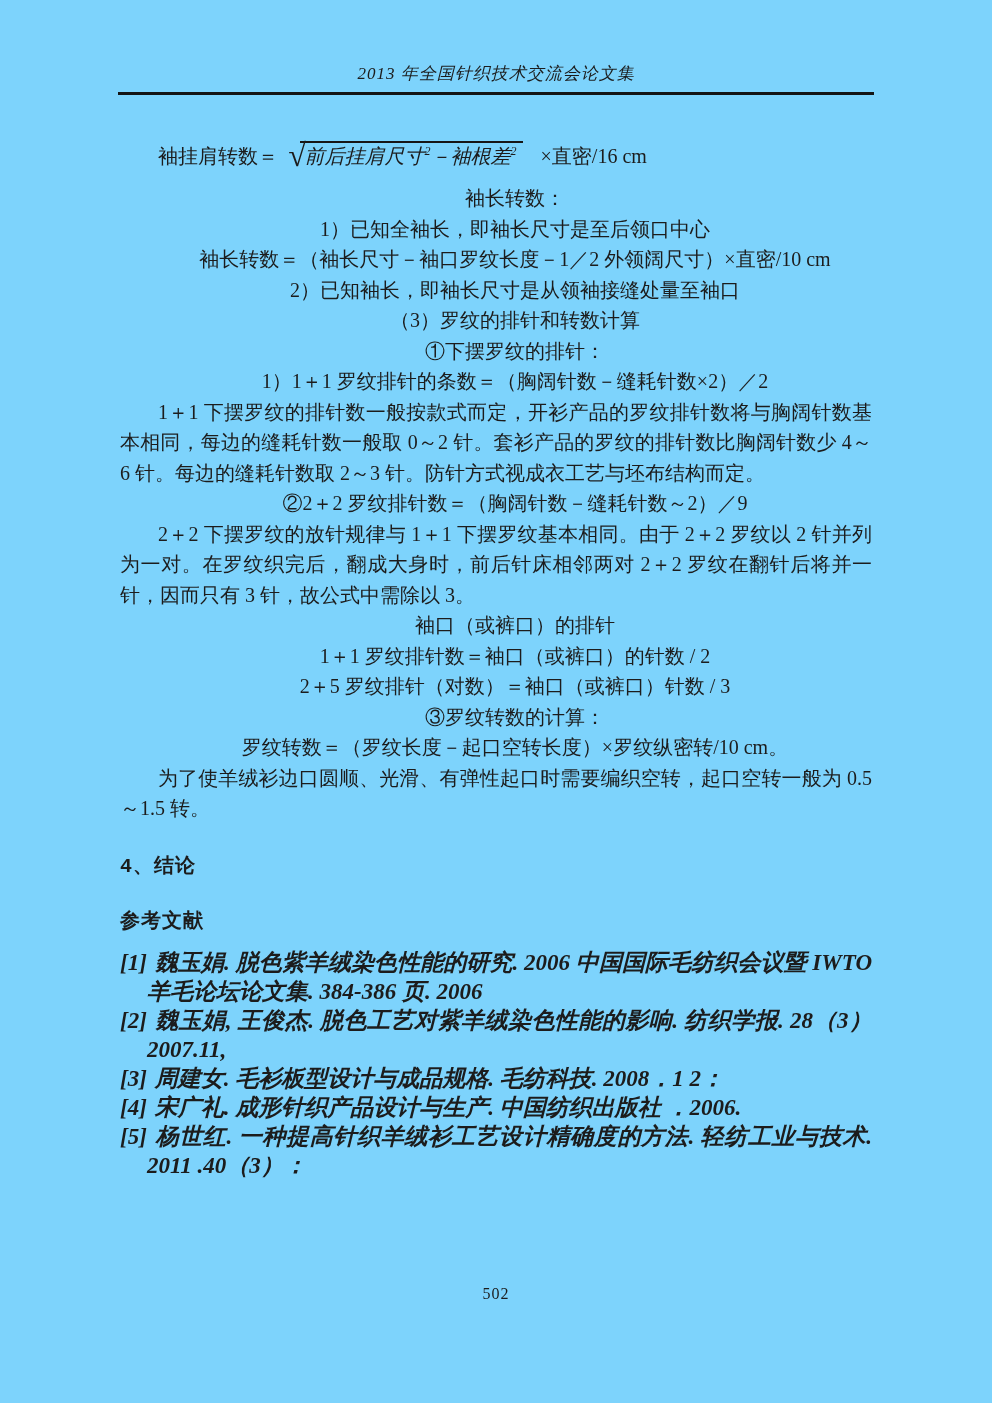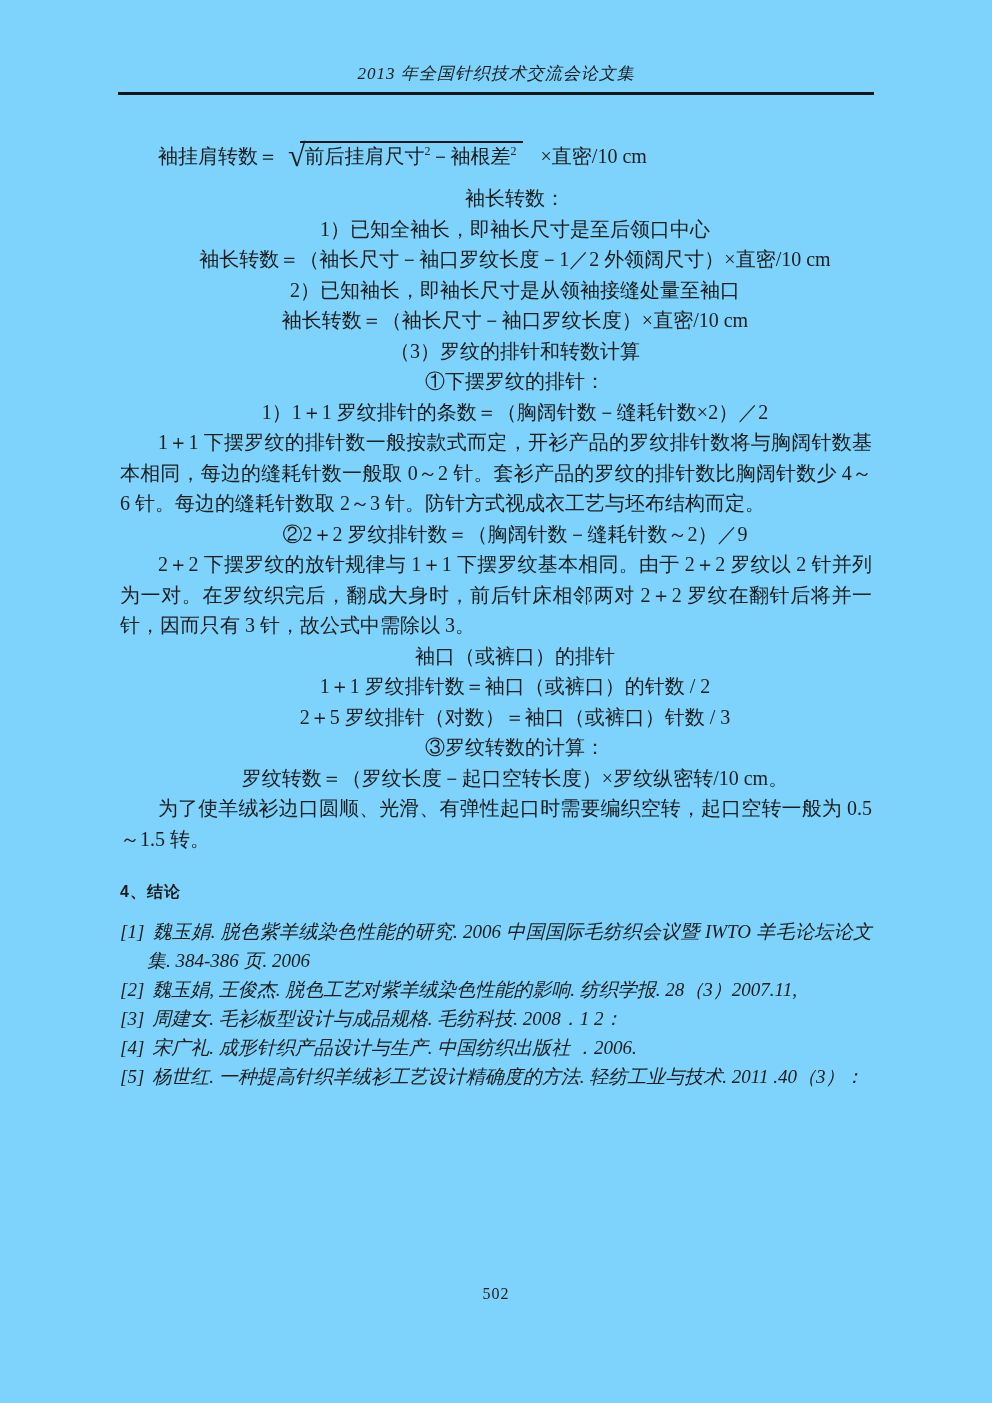--- a/index.html
+++ b/index.html
@@ -28,21 +28,21 @@
   .content{
     margin:0 120px;
     font-size:20px;
   }
   .formula-sqrt{
     margin-top:34px;
     padding:6px 0 10px 38px;
     line-height:34px;
     white-space:nowrap;
   }
-  .sqrt-wrap{margin-left:10px;}
+  .sqrt-wrap{margin-left:10px;font-style:italic;}
   .radical{
     display:inline-block;
     font-size:32px;
     font-weight:600;
     transform:translateY(3px);
     margin-right:-6px;
   }
   .radicand{
     display:inline-block;
     border-top:2.5px solid #161616;
@@ -62,29 +62,30 @@
     text-align:center;
   }
   .body-para{
     margin:0;
     text-indent:38px;
     line-height:30.5px;
     text-align:justify;
   }
   .section-heading{
     margin:28px 0 14px 0;
-    font-family:Liberation Sans, sans-serif;
-    font-size:16px;
+    font-family:Liberation Mono, monospace;
+    font-size:20px;
     font-weight:bold;
     letter-spacing:1px;
   }
   .refs{
     margin-top:4px;
-    font-size:19px;
+    font-size:23px;
     font-style:italic;
+    font-weight:bold;
   }
   .ref-item{
     padding-left:27px;
     text-indent:-27px;
     line-height:29px;
     text-align:justify;
   }
   .ref-label{margin-right:8px;font-style:italic;}
   .footer{
     position:absolute;
@@ -98,44 +99,44 @@
 <body>
 
 <div class="page">
 
   <div class="header">
     <div class="header-title">2013 年全国针织技术交流会论文集</div>
   </div>
 
   <div class="content">
 
-    <div class="formula-sqrt"><span>袖挂肩转数＝</span><span class="sqrt-wrap"><span class="radical">√</span><span class="radicand"><span>前后挂肩尺寸</span><sup>2</sup><span>－袖根差</span><sup>2</sup></span></span><span class="formula-rhs">×直密/10 cm</span></div>
+    <div class="formula-sqrt"><span>袖挂肩转数＝</span><span class="sqrt-wrap"><span class="radical">√</span><span class="radicand"><span>前后挂肩尺寸</span><sup>2</sup><span>－袖根差</span><sup>2</sup></span></span><span class="formula-rhs">×直密/16 cm</span></div>
 
     <div id="blocks">
         <div class="formula-line">袖长转数：</div>
         <div class="formula-line">1）已知全袖长，即袖长尺寸是至后领口中心</div>
         <div class="formula-line">袖长转数＝（袖长尺寸－袖口罗纹长度－1／2 外领阔尺寸）×直密/10 cm</div>
         <div class="formula-line">2）已知袖长，即袖长尺寸是从领袖接缝处量至袖口</div>
-        <div class="formula-line">袖长转数＝（袖长尺寸－袖口罗纹长度）×直密/10 cm</div>
         <div class="formula-line">（3）罗纹的排针和转数计算</div>
         <div class="formula-line">①下摆罗纹的排针：</div>
         <div class="formula-line">1）1＋1 罗纹排针的条数＝（胸阔针数－缝耗针数×2）／2</div>
         <div class="body-para">1＋1 下摆罗纹的排针数一般按款式而定，开衫产品的罗纹排针数将与胸阔针数基本相同，每边的缝耗针数一般取 0～2 针。套衫产品的罗纹的排针数比胸阔针数少 4～6 针。每边的缝耗针数取 2～3 针。防针方式视成衣工艺与坯布结构而定。</div>
         <div class="formula-line">②2＋2 罗纹排针数＝（胸阔针数－缝耗针数～2）／9</div>
         <div class="body-para">2＋2 下摆罗纹的放针规律与 1＋1 下摆罗纹基本相同。由于 2＋2 罗纹以 2 针并列为一对。在罗纹织完后，翻成大身时，前后针床相邻两对 2＋2 罗纹在翻针后将并一针，因而只有 3 针，故公式中需除以 3。</div>
         <div class="formula-line">袖口（或裤口）的排针</div>
         <div class="formula-line">1＋1 罗纹排针数＝袖口（或裤口）的针数 / 2</div>
         <div class="formula-line">2＋5 罗纹排针（对数）＝袖口（或裤口）针数 / 3</div>
         <div class="formula-line">③罗纹转数的计算：</div>
         <div class="formula-line">罗纹转数＝（罗纹长度－起口空转长度）×罗纹纵密转/10 cm。</div>
         <div class="body-para">为了使羊绒衫边口圆顺、光滑、有弹性起口时需要编织空转，起口空转一般为 0.5～1.5 转。</div>
       </div>
 
     <h2 class="section-heading">4、结论</h2>
 
+    <h2 class="section-heading">参考文献</h2>
     <div class="refs" id="refs">
         <div class="ref-item"><span class="ref-label">[1]</span><span>魏玉娟. 脱色紫羊绒染色性能的研究. 2006 中国国际毛纺织会议暨 IWTO 羊毛论坛论文集. 384-386 页. 2006</span></div>
         <div class="ref-item"><span class="ref-label">[2]</span><span>魏玉娟, 王俊杰. 脱色工艺对紫羊绒染色性能的影响. 纺织学报. 28（3）2007.11,</span></div>
         <div class="ref-item"><span class="ref-label">[3]</span><span>周建女. 毛衫板型设计与成品规格. 毛纺科技. 2008．1 2：</span></div>
         <div class="ref-item"><span class="ref-label">[4]</span><span>宋广礼. 成形针织产品设计与生产. 中国纺织出版社 ．2006.</span></div>
         <div class="ref-item"><span class="ref-label">[5]</span><span>杨世红. 一种提高针织羊绒衫工艺设计精确度的方法. 轻纺工业与技术. 2011 .40（3）：</span></div>
       </div>
 
   </div>
 

